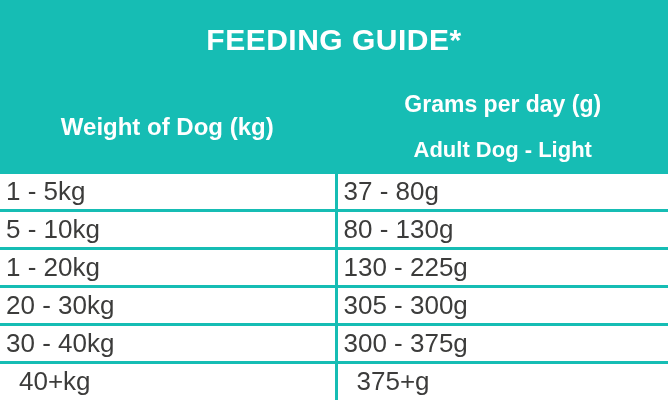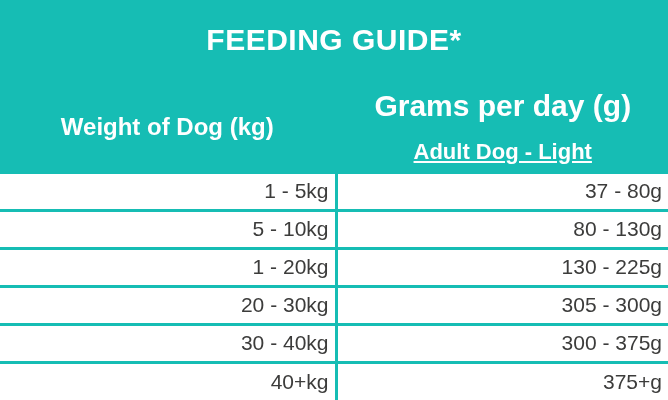--- a/index.html
+++ b/index.html
@@ -51,39 +51,38 @@
   table.feeding-table tr th:last-child {
     border-right: none;
   }
   table.feeding-table tr:last-child td {
     border-bottom: none;
     padding-left: 19px;
   }
   .head-cell {
     background: #16bdb4;
     color: #ffffff;
-    font-size: 30px;
+    font-size: 23px;
     font-weight: bold;
     text-align: center;
     vertical-align: middle;
     padding: 4px 6px;
   }
   .head-cell.weight {
     font-size: 24px;
     margin-left: 40px;
   }
   .head-cell.sub {
     font-size: 22px;
-    text-decoration: underline;
   }
   .data-cell {
     background: #ffffff;
     color: #3c3c3b;
-    font-size: 21px;
-    text-align: right;
+    font-size: 26px;
+    text-align: left;
     vertical-align: middle;
     height: 38px;
     padding: 2px 6px;
   }
   .col-weight { width: 336px; }
   .col-grams  { width: 332px; }
 </style>
 </head>
 <body>
 

